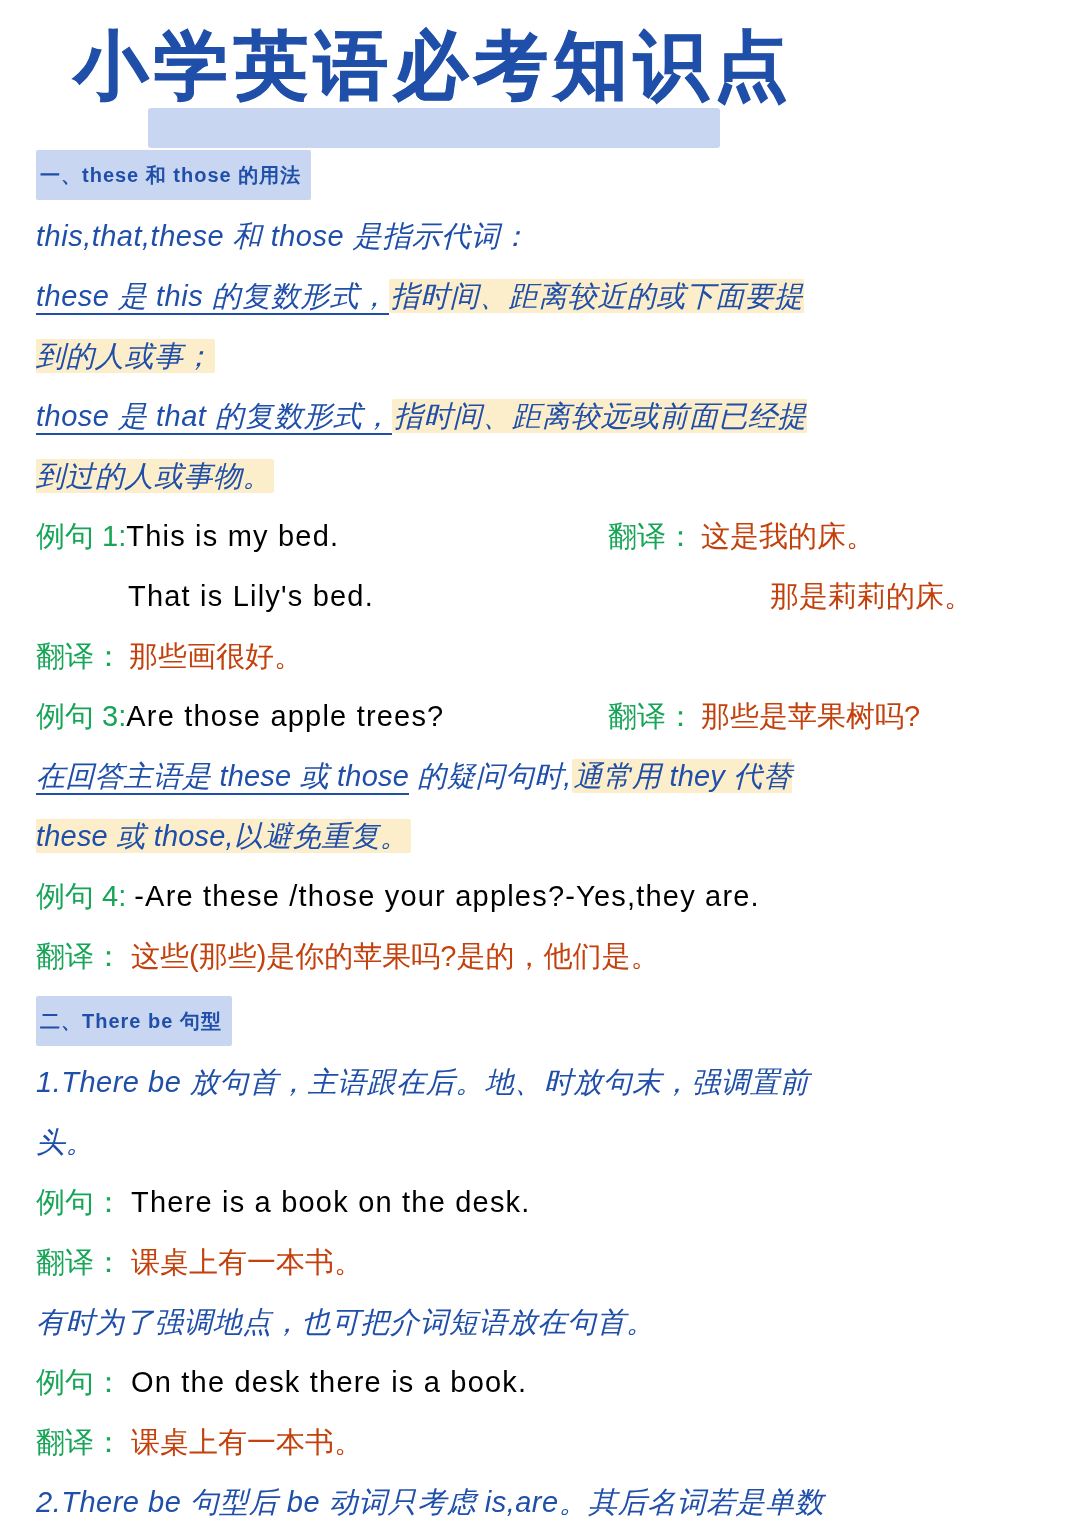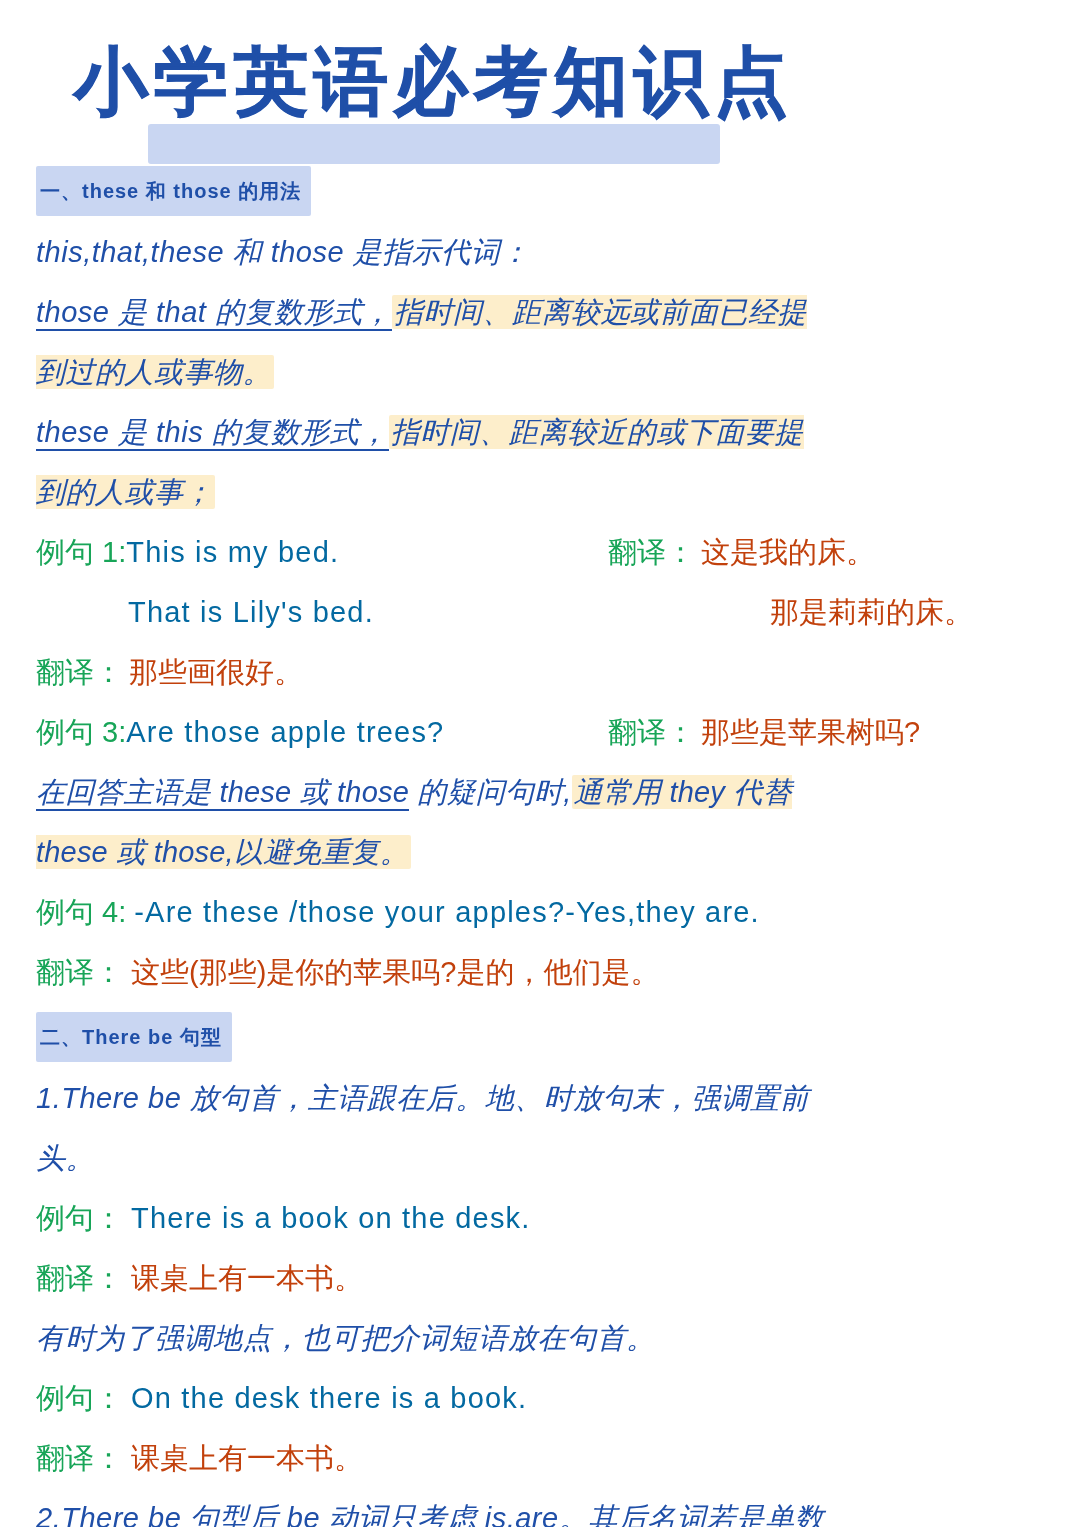--- a/index.html
+++ b/index.html
@@ -11,21 +11,21 @@
     height: 1527px;
     background: #ffffff;
     font-family: "Liberation Sans", sans-serif;
     color: #1f4fa8;
     overflow: hidden;
   }
   .page {
     position: relative;
     width: 868px;
     height: 1527px;
-    padding: 16px 36px;
+    padding: 0 36px;
     box-sizing: border-box;
   }
 
   
   .title-wrap {
     position: relative;
     text-align: center;
     padding-top: 18px;
     height: 122px;
   }
@@ -78,21 +78,21 @@
     border-radius: 2px;
   }
   .ul {
     border-bottom: 2px solid #1f4fa8;
     padding-bottom: 1px;
   }
   .green {
     color: #18a558;
   }
   .red {
-    color: #0369a1;
+    color: #000000;
   }
   .blue {
     color: #c2410c;
   }
 
   
   .ex-row {
     display: flex;
     align-items: baseline;
     font-size: 29px;
@@ -143,25 +143,25 @@
     <div class="title-bar"></div>
     <div class="title">小学英语必考知识点</div>
   </div>
 
   <div>
     <div class="sec-head">一、these 和 those 的用法</div>
 
     <div class="line">this,that,these 和 those 是指示代词：</div>
 
     <div class="line">
+      <span class="ul">these 是 this 的复数形式，</span><span class="hl">指时间、距离较近的或下面要提到的人或事；</span>
+    </div>
+
+    <div class="line">
       <span class="ul">those 是 that 的复数形式，</span><span class="hl">指时间、距离较远或前面已经提到过的人或事物。</span>
-    </div>
-
-    <div class="line">
-      <span class="ul">these 是 this 的复数形式，</span><span class="hl">指时间、距离较近的或下面要提到的人或事；</span>
     </div>
 
     
     <div class="ex-row">
       <div class="ex-left">
         <span class="green tag">例句 1:</span><span class="red en">This is my bed.</span>
       </div>
       <div class="ex-right">
         <span class="green tr-label">翻译：</span><span class="blue">这是我的床。</span>
       </div>

